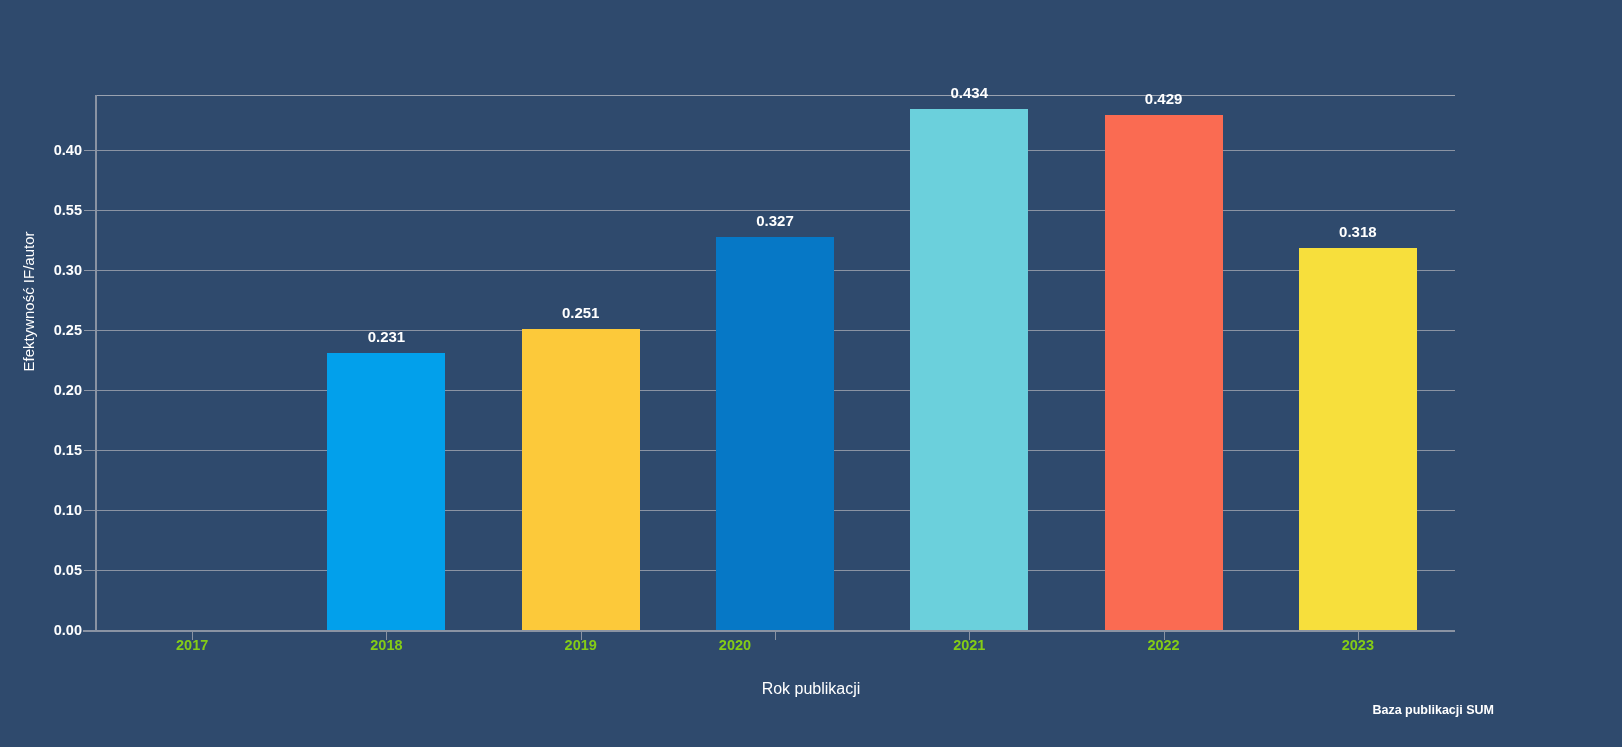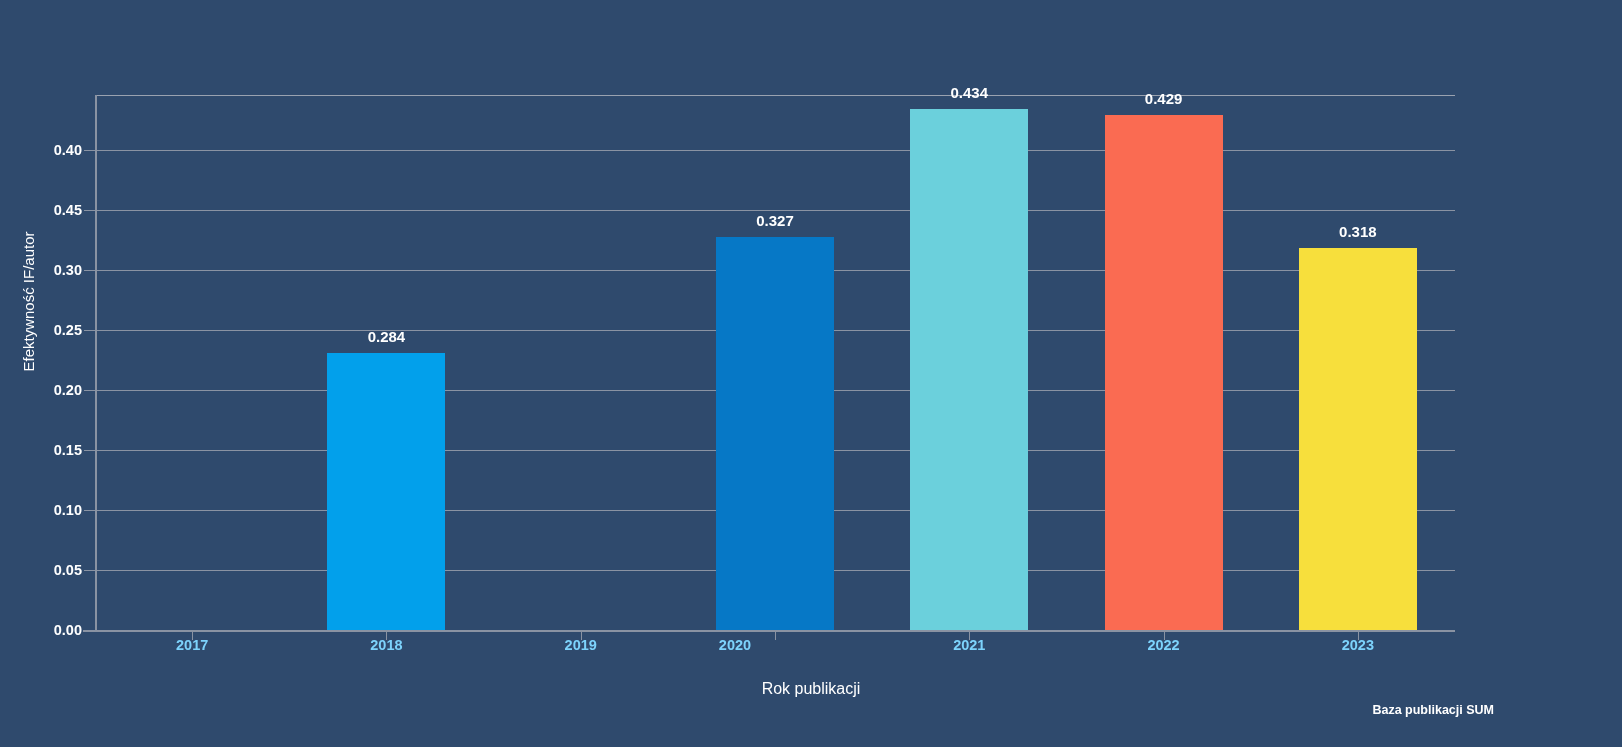--- a/index.html
+++ b/index.html
@@ -101,21 +101,21 @@
     position: absolute;
     top: 631px; width: 1px; height: 9px;
     background: #8A93A3;
   }
   .xtick-label {
     position: absolute;
     top: 637px;
     width: 160px;
     margin-left: -80px;
     text-align: center;
-    color: #7dd3fc;
+    color: #84cc16;
     font-size: 14.5px;
     font-weight: bold;
   }
 
   
   .xlabel {
     position: absolute;
     left: 0; top: 680px; width: 1622px;
     text-align: center;
     color: #FFFFFF;
@@ -161,32 +161,36 @@
       <div class="ytick-label" style="top: 509.91px;">0.10</div>
       <div class="ytick-mark" style="top: 509.91px;"></div>
       <div class="ytick-label" style="top: 449.865px;">0.15</div>
       <div class="ytick-mark" style="top: 449.865px;"></div>
       <div class="ytick-label" style="top: 389.82px;">0.20</div>
       <div class="ytick-mark" style="top: 389.82px;"></div>
       <div class="ytick-label" style="top: 329.776px;">0.25</div>
       <div class="ytick-mark" style="top: 329.776px;"></div>
       <div class="ytick-label" style="top: 269.731px;">0.30</div>
       <div class="ytick-mark" style="top: 269.731px;"></div>
-      <div class="ytick-label" style="top: 209.686px;">0.45</div>
+      <div class="ytick-label" style="top: 209.686px;">0.55</div>
       <div class="ytick-mark" style="top: 209.686px;"></div>
       <div class="ytick-label" style="top: 149.641px;">0.40</div>
       <div class="ytick-mark" style="top: 149.641px;"></div>
     </div>
 
   <div class="ylabel">Efektywność IF/autor</div>
 
   <div class="bars-layer" id="bars-layer">
       <div class="bar-slot" style="left: 194.286px; width: 194.286px;">
         <div class="bar" style="height: 277.407px; background: rgb(2, 160, 235);"></div>
-        <div class="bar-value" style="bottom: 285.407px;">0.284</div>
+        <div class="bar-value" style="bottom: 285.407px;">0.231</div>
+      </div>
+      <div class="bar-slot" style="left: 388.571px; width: 194.286px;">
+        <div class="bar" style="height: 301.425px; background: rgb(252, 201, 58);"></div>
+        <div class="bar-value" style="bottom: 309.425px;">0.251</div>
       </div>
       <div class="bar-slot" style="left: 582.857px; width: 194.286px;">
         <div class="bar" style="height: 392.694px; background: rgb(6, 120, 198);"></div>
         <div class="bar-value" style="bottom: 400.694px; margin-top: 47px;">0.327</div>
       </div>
       <div class="bar-slot" style="left: 777.143px; width: 194.286px;">
         <div class="bar" style="height: 521.19px; background: rgb(107, 208, 220);"></div>
         <div class="bar-value" style="bottom: 529.19px;">0.434</div>
       </div>
       <div class="bar-slot" style="left: 971.429px; width: 194.286px;">

